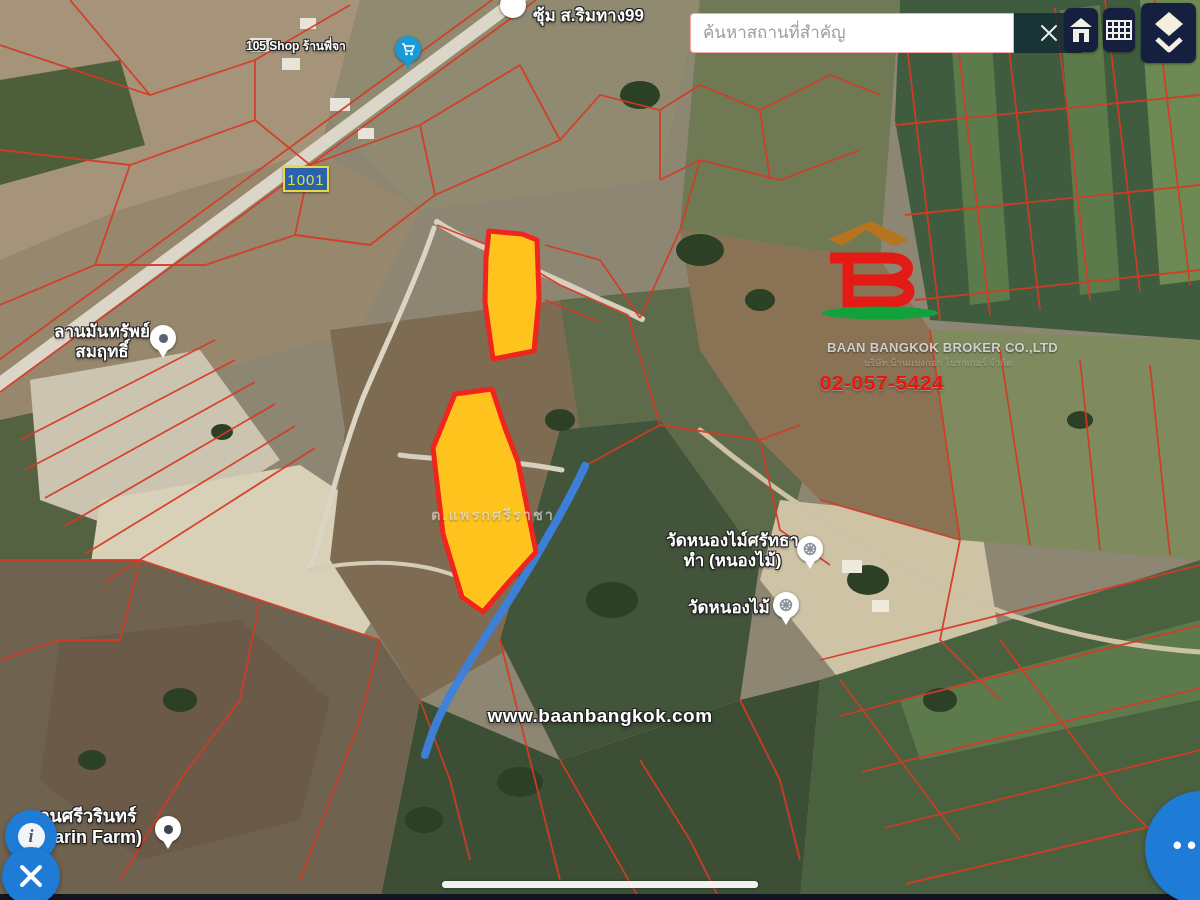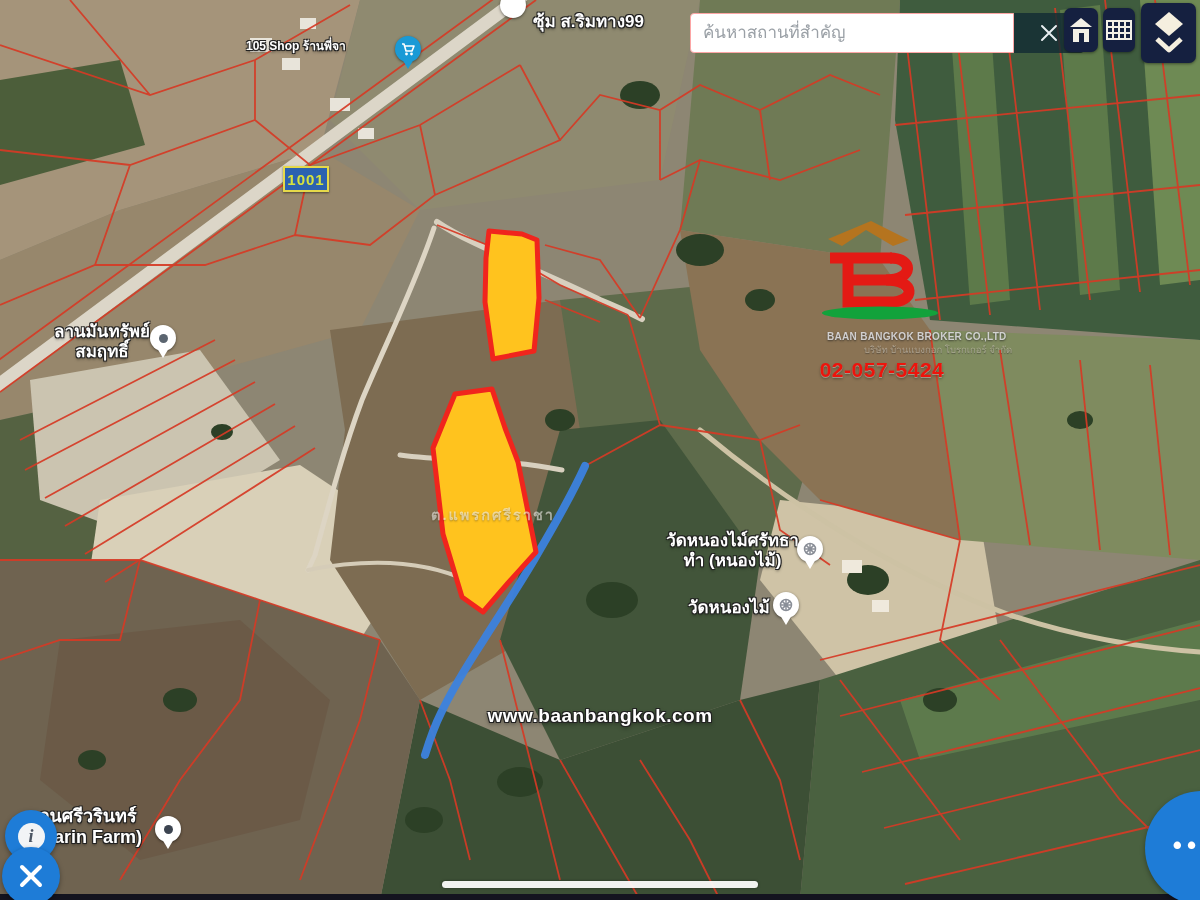--- a/index.html
+++ b/index.html
@@ -29,42 +29,42 @@
     box-shadow:0 1px 3px rgba(0,0,0,.5);display:flex;align-items:center;justify-content:center;}
   .pin .tail{width:0;height:0;margin:-3px auto 0;border-left:6px solid transparent;
     border-right:6px solid transparent;border-top:10px solid #fff;}
   .pin.blue .head{background:#1a9ad6;}
   .pin.blue .tail{border-top-color:#1a9ad6;}
   .pin .dot{width:9px;height:9px;border-radius:50%;background:#5b6570;}
 
   
   .route-shield{position:absolute;left:283px;top:166px;z-index:5;width:46px;height:26px;
     background:var(--route-bg);border:2px solid var(--route-border);display:flex;
-    align-items:center;justify-content:center;color:var(--route-text);font-weight:bold;
+    align-items:center;justify-content:center;color:var(--route-text);font-weight:normal;
     font-size:15px;letter-spacing:1px;box-shadow:0 1px 2px rgba(0,0,0,.5);}
 
   
   .topbar{position:absolute;left:0;top:0;width:1200px;height:70px;z-index:10;}
   .search-wrap{position:absolute;left:690px;top:13px;width:394px;height:40px;display:flex;}
   .search-input{flex:0 0 324px;height:40px;border:1px solid #fca5a5;border-radius:4px 0 0 4px;
     background:#fff;padding:0 12px;font-size:17px;color:#333;outline:none;
     font-family:"Liberation Sans","DejaVu Sans",sans-serif;}
   .search-input::placeholder{color:#9aa0a6;}
   .clear-btn{flex:1;background:var(--clear-bg);display:flex;align-items:center;justify-content:center;
     cursor:pointer;border-radius:0 4px 4px 0;}
   .navy-btn{position:absolute;background:var(--navy-button);border-radius:7px;
     display:flex;align-items:center;justify-content:center;cursor:pointer;
     box-shadow:0 1px 3px rgba(0,0,0,.45);}
   .btn-home{left:1064px;top:8px;width:34px;height:44px;}
   .btn-grid{left:1103px;top:8px;width:32px;height:44px;}
   .btn-layers{left:1141px;top:3px;width:55px;height:60px;}
 
   
   .logo{position:absolute;left:816px;top:218px;width:132px;height:145px;z-index:6;text-align:center;}
-  .logo .company-en{margin-top:7px;font-size:10px;font-weight:bold;color:rgba(228,228,232,.85);
+  .logo .company-en{margin-top:16px;font-size:13px;font-weight:bold;color:rgba(228,228,232,.85);
     text-shadow:0 1px 2px rgba(30,30,30,.7);letter-spacing:.3px;white-space:nowrap;padding-left:11px;}
   .logo .company-th{font-size:9.5px;color:rgba(216,210,194,.55);text-shadow:0 1px 1px rgba(40,40,40,.5);
     white-space:nowrap;margin-left:48px;}
   .logo .phone{margin-top:1px;font-size:21px;font-weight:bold;color:var(--phone-red);
     letter-spacing:.5px;text-shadow:0 1px 0 rgba(255,255,255,.35),0 2px 3px rgba(0,0,0,.35);}
   .website{position:absolute;left:600px;top:705px;transform:translateX(-50%);z-index:6;
     color:#fff;font-size:19px;font-weight:bold;letter-spacing:.5px;
     text-shadow:-1px -1px 0 #222,1px -1px 0 #222,-1px 1px 0 #222,1px 1px 0 #222,0 2px 4px rgba(0,0,0,.6);}
 
   
@@ -164,21 +164,21 @@
     </g>
 
     <g style="fill:var(--parcel-fill);stroke:var(--parcel-border);" stroke-width="5" stroke-linejoin="round">
       <polygon points="489,231 522,234 537,240 539,298 534,351 493,359 485,302 486,258"></polygon>
       <polygon points="455,394 492,389 505,428 518,462 536,552 508,583 483,612 462,597 443,534 433,448"></polygon>
     </g>
   </svg>
 
   <div class="bottom-strip"></div>
 
-  <div class="maplabel" style="left:533px;top:12px;font-size:17px;">ซุ้ม ส.ริมทาง99</div>
+  <div class="maplabel" style="left:533px;top:6px;font-size:17px;">ซุ้ม ส.ริมทาง99</div>
   <div class="pin" style="left:500px;top:-8px;">
     <div class="head"></div>
   </div>
 
   <div class="maplabel" style="left:246px;top:40px;font-size:12px;">105 Shop ร้านพี่จา</div>
   <div class="pin blue" style="left:395px;top:36px;">
     <div class="head">
       <svg width="15" height="15" viewBox="0 0 15 15">
         <path d="M1,2 H3 L5,9 H11 L13,4 H4" fill="none" stroke="#fff" stroke-width="1.6" stroke-linejoin="round"></path>
         <circle cx="5.5" cy="12" r="1.4" fill="#fff"></circle>

